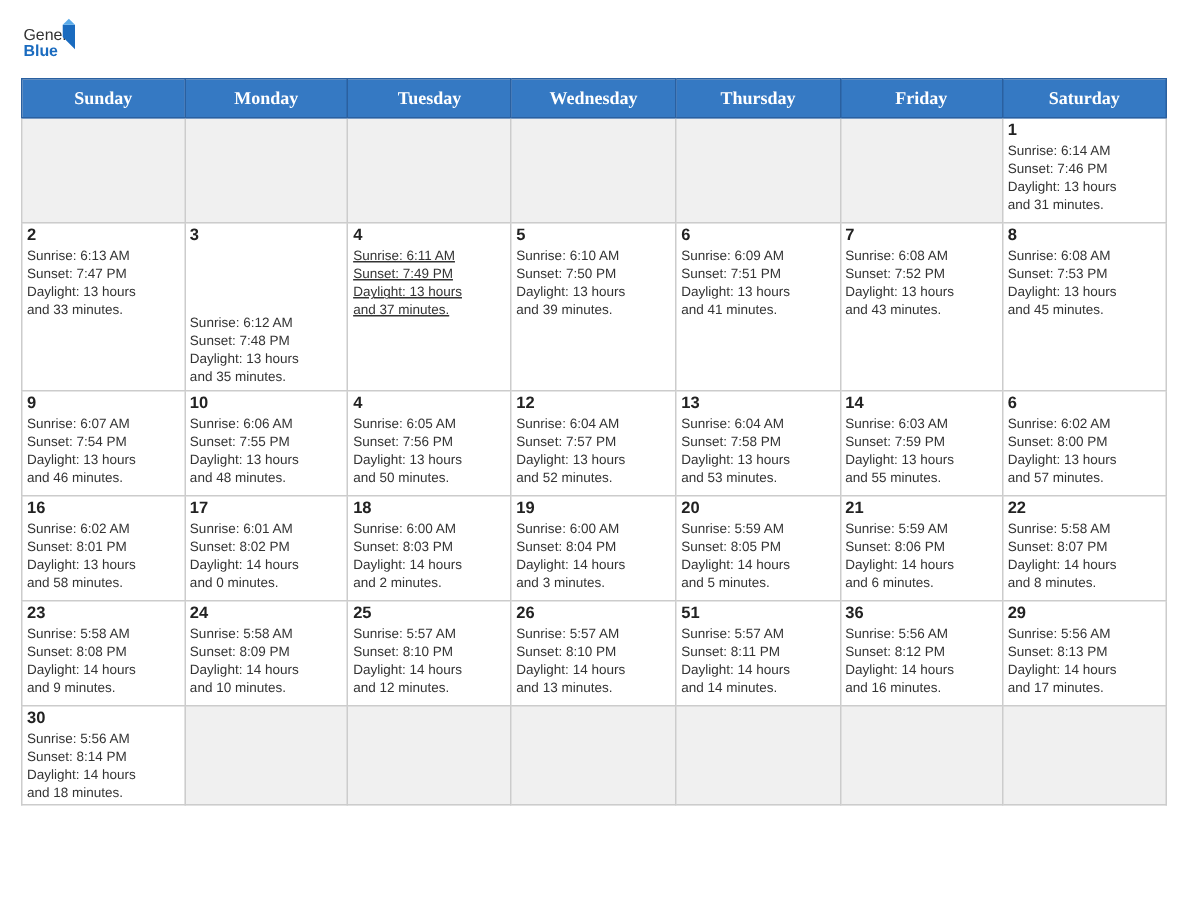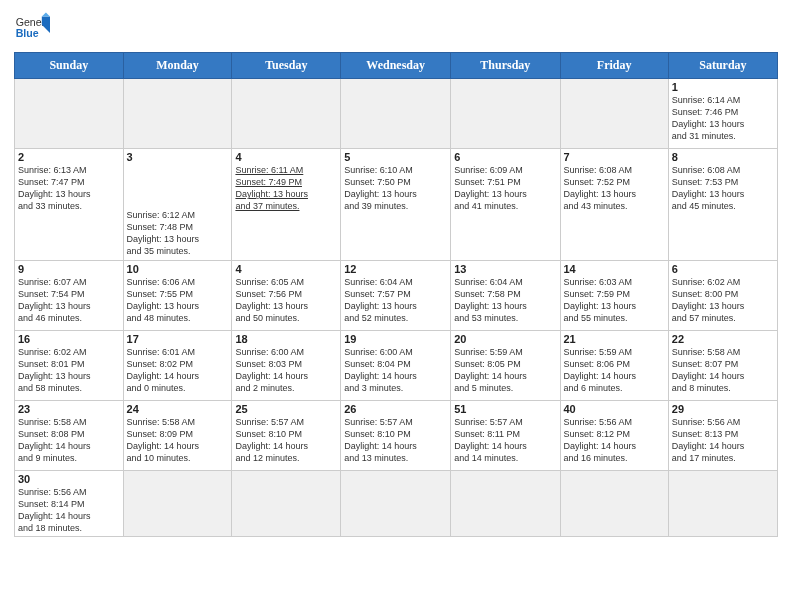--- a/index.html
+++ b/index.html
@@ -320,21 +320,21 @@
 and 13 minutes.</div>
           </td>
           <td>
             <span class="day-number">51</span>
             <div class="day-info" style="white-space: pre-line;">Sunrise: 5:57 AM
 Sunset: 8:11 PM
 Daylight: 14 hours
 and 14 minutes.</div>
           </td>
           <td>
-            <span class="day-number">40</span>
+            <span class="day-number">36</span>
             <div class="day-info" style="white-space: pre-line;">Sunrise: 5:56 AM
 Sunset: 8:12 PM
 Daylight: 14 hours
 and 16 minutes.</div>
           </td>
           <td>
             <span class="day-number">29</span>
             <div class="day-info" style="white-space: pre-line;">Sunrise: 5:56 AM
 Sunset: 8:13 PM
 Daylight: 14 hours

